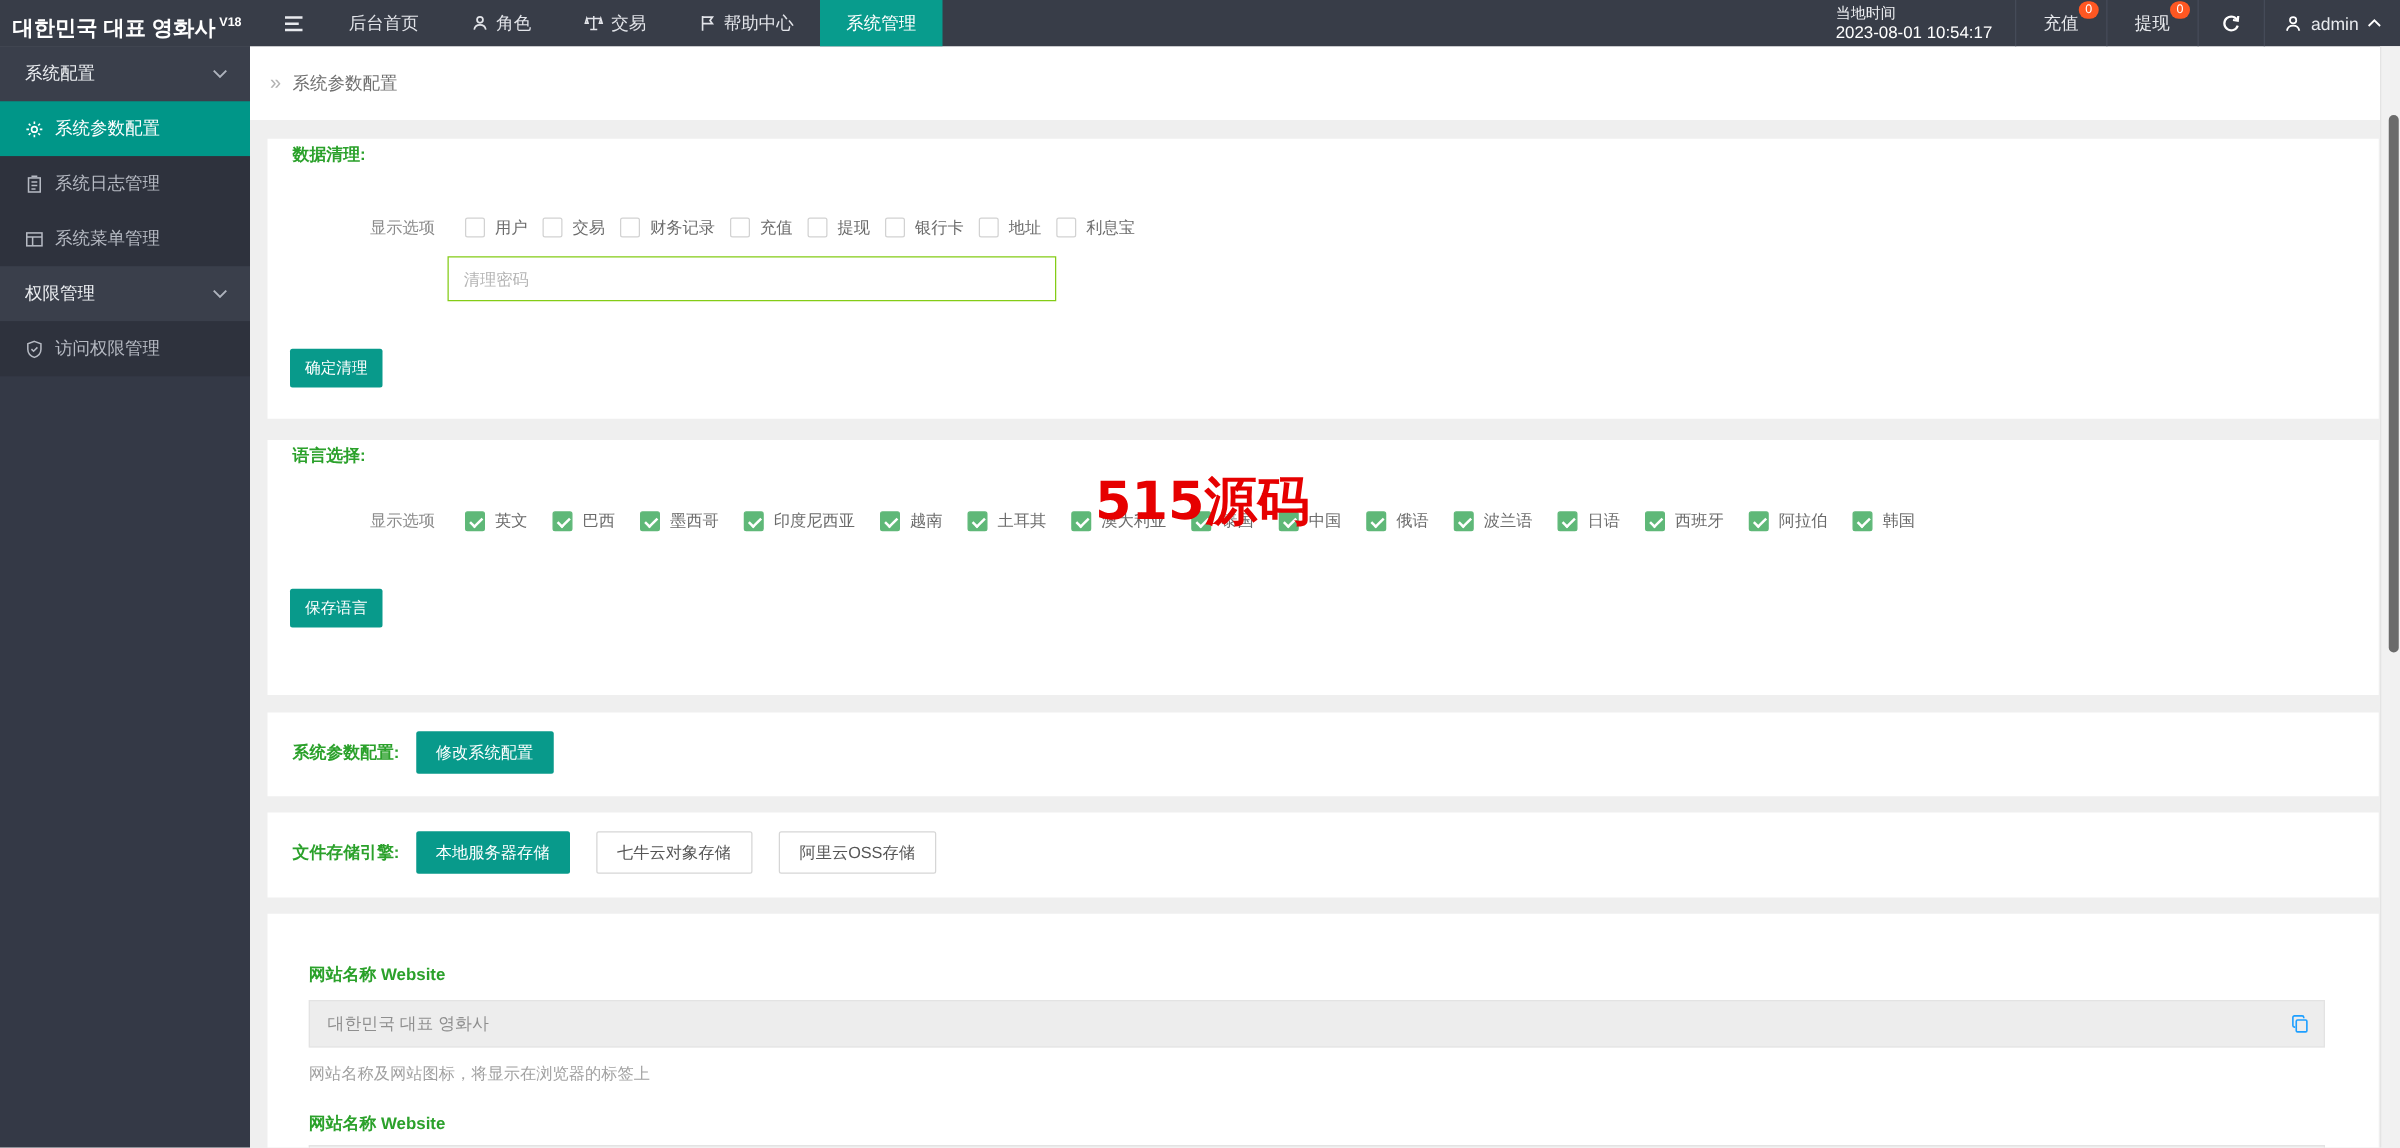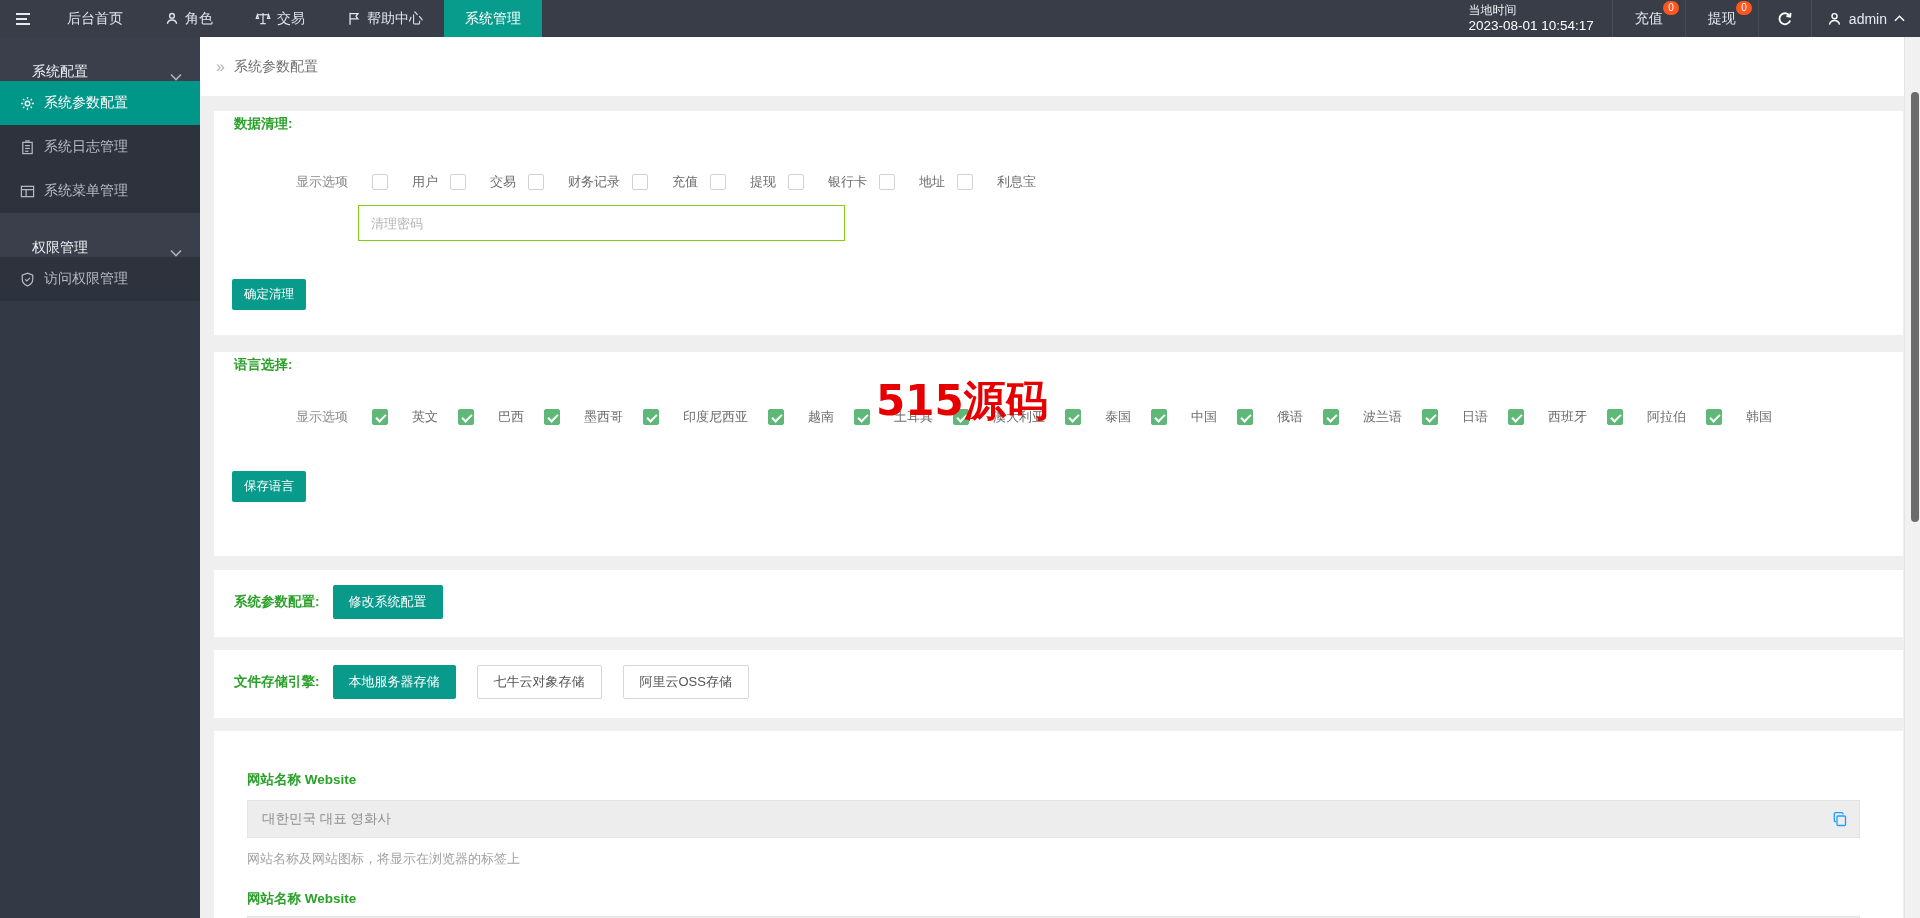--- a/index.html
+++ b/index.html
@@ -24,21 +24,21 @@
   .clock .l2 { font-size:13.5px; color:#fff; }
   .tb-btn { position:relative; display:flex; align-items:center; padding:0 22px; font-size:14px;
     cursor:pointer; }
   .badge { position:absolute; top:1px; right:6px; background:#ff5722; color:#fff; font-size:10px;
     line-height:12px; padding:1px 5px; border-radius:9px; }
   .tb-icon-btn { display:flex; align-items:center; padding:0 18px; cursor:pointer; }
   .admin { display:flex; align-items:center; gap:7px; padding:0 15px; font-size:14px; cursor:pointer; }
 
   
   .sidebar { position:absolute; top:37px; left:0; bottom:0; width:200px; background:#343946; }
-  .sb-group-h { height:44px; padding:0 18px 0 32px; display:flex; align-items:flex-end;
+  .sb-group-h { height:44px; padding:0 18px 0 20px; display:flex; align-items:center;
     justify-content:space-between; color:#eef0f3; font-size:14px; background:#3a3f4b; cursor:pointer; }
   .sb-item { height:44px; padding-left:20px; display:flex; align-items:center; gap:9px;
     color:#b6bac3; font-size:14px; background:#2e323d; cursor:pointer; }
   .sb-item.active { background:#009688; color:#fff; }
   .sb-item .ic { width:15px; height:15px; }
 
   
   .main { position:absolute; left:200px; top:37px; right:0; bottom:0; background:#efefef; overflow:hidden; }
   .crumb { height:59px; background:#fff; display:flex; align-items:center; gap:9px; padding-left:16px; }
   .crumb .sep { color:#b3b3b3; font-size:16px; }
@@ -48,21 +48,21 @@
   #card1 { top:74px;  height:224px; }
   #card2 { top:315px; height:204px; }
   #card3 { top:533px; height:67px; }
   #card4 { top:613px; height:68px; }
   #card5 { top:694px; height:290px; }
 
   .card-title { position:absolute; left:20px; top:4px; font-size:13.5px; font-weight:bold; color:#2ba12b; }
   .ck-row { position:absolute; left:82px; display:flex; align-items:center; }
   .ck-row .row-lbl { color:#8a8a8a; font-size:13px; margin-right:24px; }
   .ck-list { display:flex; align-items:center; }
-  .ck-item { display:flex; align-items:center; gap:24px; font-size:13px; color:#6b6b6b; cursor:pointer; }
+  .ck-item { display:flex; align-items:center; gap:8px; font-size:13px; color:#6b6b6b; cursor:pointer; }
   #card1 .ck-item { margin-right:12px; }
   #card2 .ck-item { margin-right:20px; }
   .box { width:16px; height:16px; border:1px solid #d2d2d2; border-radius:2px; background:#fff; position:relative; }
   .box.checked { background:#5FB878; border-color:#5FB878; }
   .box.checked::after { content:""; position:absolute; left:3px; top:3.5px; width:8px; height:4px;
     border-left:2px solid #fff; border-bottom:2px solid #fff; transform:rotate(-45deg); }
   #row-clean { top:62px; }
   #row-lang  { top:56px; }
 
   .input-clean { position:absolute; left:144px; top:94px; width:487px; height:36px;
@@ -101,20 +101,21 @@
   
   .scroll-track { position:absolute; right:0; top:37px; bottom:0; width:16px; background:#f1f1f1;
     border-left:1px solid #e4e4e4; z-index:60; }
   .scroll-thumb { position:absolute; right:1px; top:55px; width:8px; height:430px;
     background:#6b6b6b; border-radius:4px; }
 </style>
 </head>
 <body>
 
 <div class="topbar">
+  <div class="logo"><span>대한민국 대표 영화사</span><sup>V18</sup></div>
 
   <div class="burger">
     <svg width="16" height="14" viewBox="0 0 16 14">
       <g stroke="#e8eaee" stroke-width="2">
           <line x1="1" y1="2" x2="15" y2="2"></line>
       <line x1="1" y1="7" x2="12" y2="7"></line>
           <line x1="1" y1="12" x2="15" y2="12"></line>
         </g>
     </svg>
   </div>

